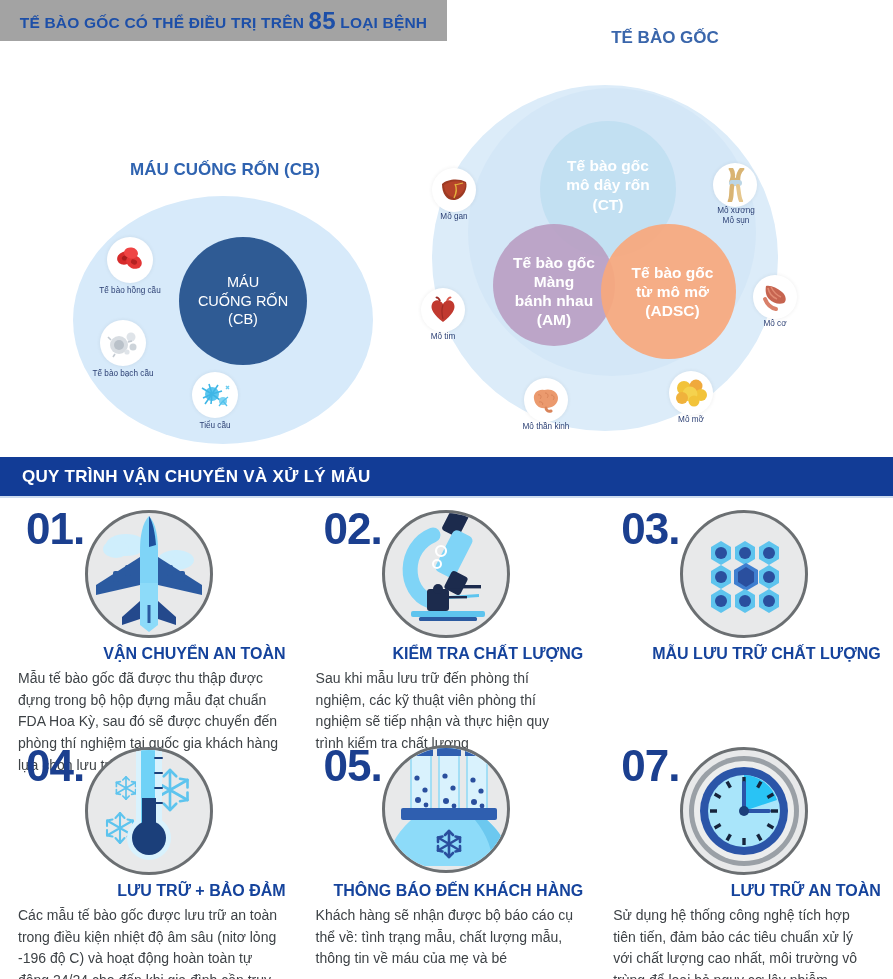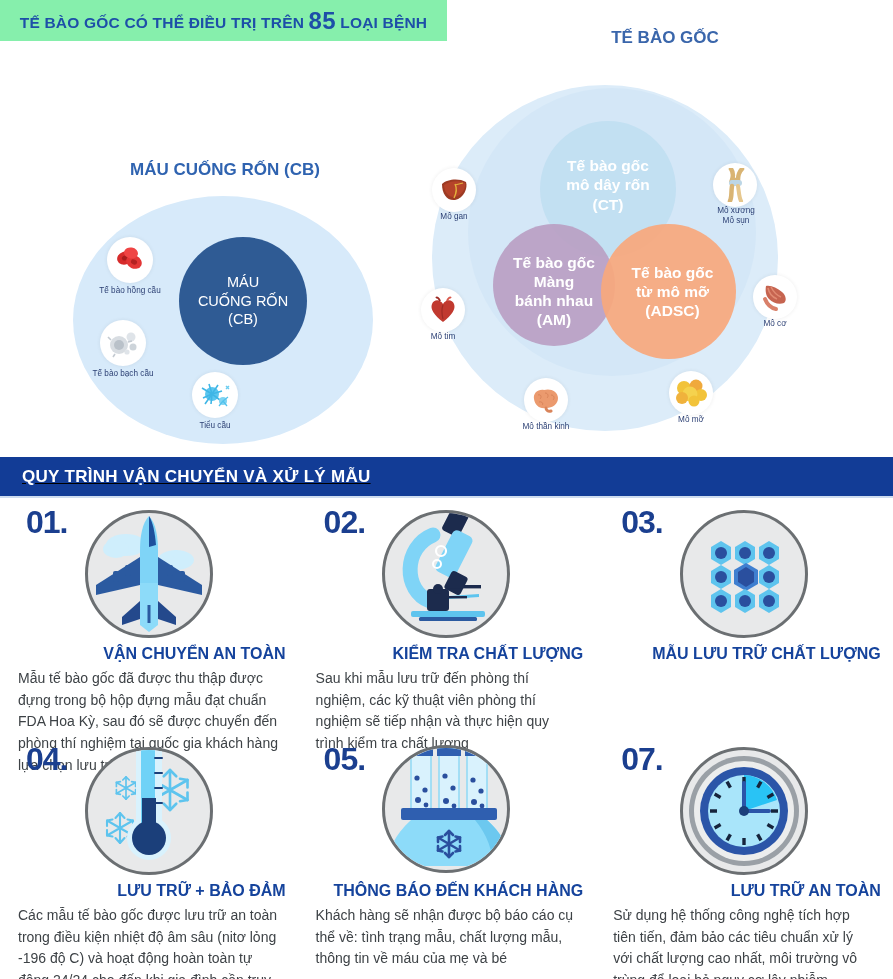--- a/index.html
+++ b/index.html
@@ -8,21 +8,21 @@
     background: #ffffff;
     font-family: "Liberation Sans", sans-serif;
     overflow: hidden;
     position: relative;
   }
 
   
   .header-band {
     position: absolute; left: 0; top: 0;
     width: 447px; height: 41px;
-    background: #86efac;
+    background: #a3a3a3;
     display: flex; align-items: center; justify-content: center;
   }
   .header-band-text {
     color: #1d4fa8;
     font-size: 15.5px;
     font-weight: bold;
     letter-spacing: .2px;
     white-space: nowrap;
   }
   .header-band-text .big {
@@ -110,21 +110,21 @@
     background: rgba(247,168,125,.93);
   }
   .venn-ct span { position: relative; top: -4px; }
 
   
   .proc-banner {
     position: absolute; left: 0; top: 457px;
     width: 893px; height: 41px;
     background: #123c96;
     border-bottom: 2px solid #cddcef;
-    display: flex; align-items: center; text-decoration: underline;
+    display: flex; align-items: center;
   }
   .proc-banner-text {
     color: #ffffff; font-size: 17px; font-weight: bold;
     margin-left: 22px; letter-spacing: .3px;
   }
 
   
   .steps {
     position: absolute; left: 0; top: 500px;
     width: 893px;
@@ -132,21 +132,21 @@
     grid-template-columns: repeat(3, 297.6px);
     grid-template-rows: 237px 242px;
   }
   .step { position: relative; padding: 0 12px; }
   .step-head {
     position: relative; height: 145px;
     display: flex; align-items: flex-start; justify-content: center;
   }
   .step-num {
     position: absolute; left: 14px; top: 4px;
-    color: #1b3f8f; font-size: 32px; font-weight: bold;
+    color: #1b3f8f; font-size: 44px; font-weight: bold;
     letter-spacing: -1px;
   }
   .icon-circle {
     position: absolute; left: 50%; top: 10px;
     transform: translateX(-50%);
     width: 128px; height: 128px;
     border-radius: 50%;
     background: #e8e9ea;
     border: 3px solid #6b6f72;
     overflow: hidden;

